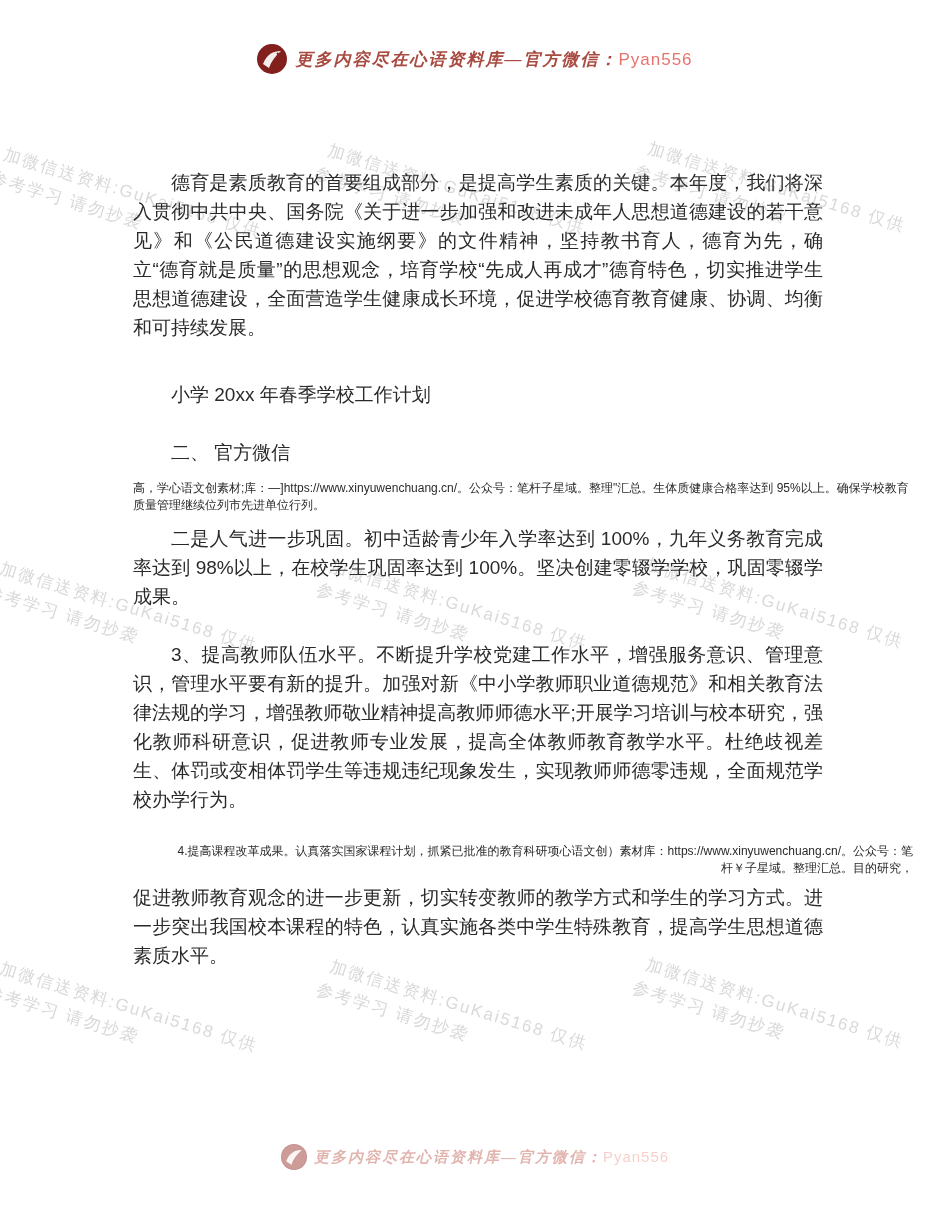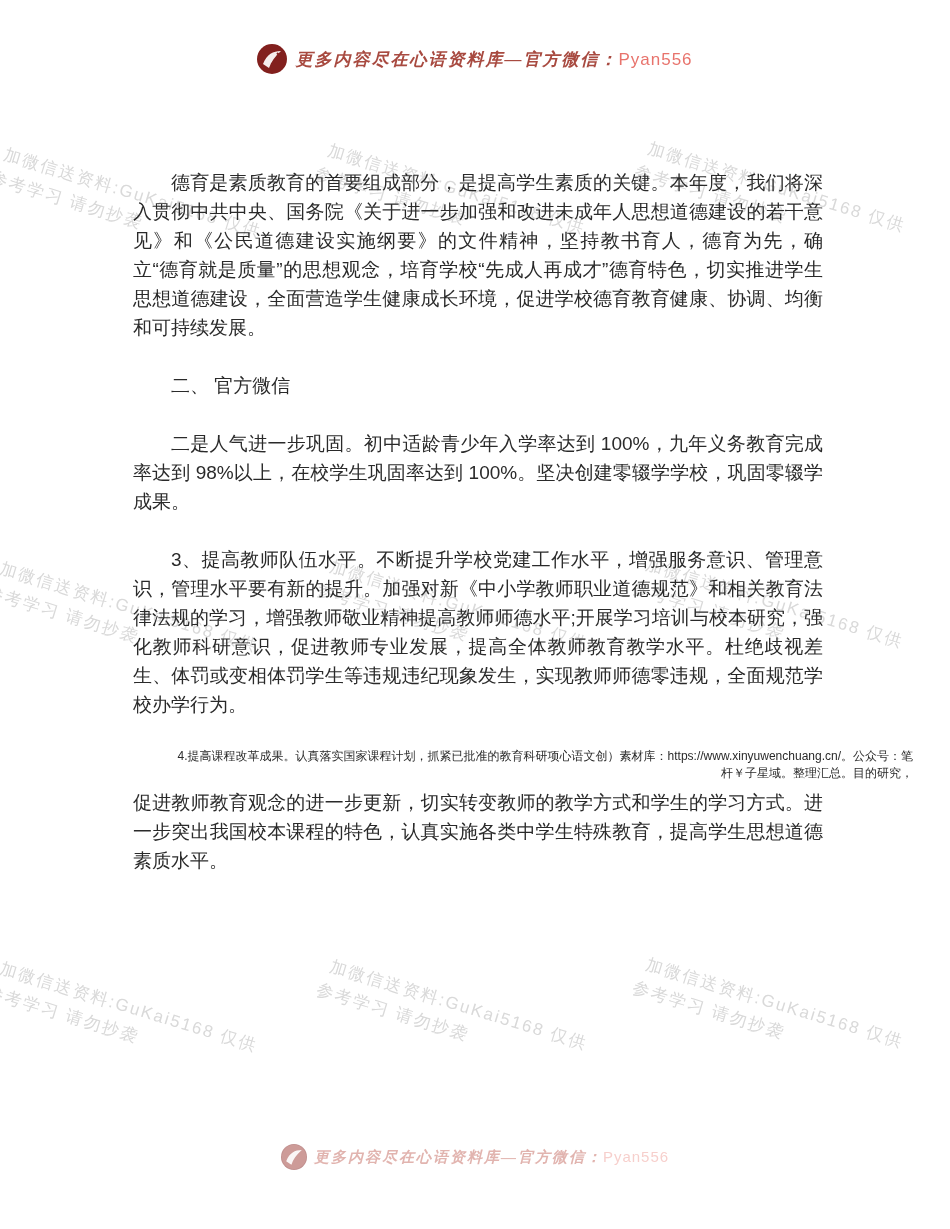--- a/index.html
+++ b/index.html
@@ -114,21 +114,23 @@
 <div class="wm p3"><span>加微信送资料:GuKai5168 仅供</span><span class="l2">参考学习 请勿抄袭</span></div>
 <div class="wm p4"><span>加微信送资料:GuKai5168 仅供</span><span class="l2">参考学习 请勿抄袭</span></div>
 <div class="wm p5"><span>加微信送资料:GuKai5168 仅供</span><span class="l2">参考学习 请勿抄袭</span></div>
 <div class="wm p6"><span>加微信送资料:GuKai5168 仅供</span><span class="l2">参考学习 请勿抄袭</span></div>
 <div class="wm p7"><span>加微信送资料:GuKai5168 仅供</span><span class="l2">参考学习 请勿抄袭</span></div>
 <div class="wm p8"><span>加微信送资料:GuKai5168 仅供</span><span class="l2">参考学习 请勿抄袭</span></div>
 <div class="wm p9"><span>加微信送资料:GuKai5168 仅供</span><span class="l2">参考学习 请勿抄袭</span></div>
 
 <div class="doc">
   <p class="indent">德育是素质教育的首要组成部分，是提高学生素质的关键。本年度，我们将深入贯彻中共中央、国务院《关于进一步加强和改进未成年人思想道德建设的若干意见》和《公民道德建设实施纲要》的文件精神，坚持教书育人，德育为先，确立“德育就是质量”的思想观念，培育学校“先成人再成才”德育特色，切实推进学生思想道德建设，全面营造学生健康成长环境，促进学校德育教育健康、协调、均衡和可持续发展。</p>
+  <p class="title indent">小学 20xx 年春季学校工作计划</p>
   <p class="heading indent">二、 官方微信</p>
+  <p class="fine">高，学心语文创素材;库：—]https://www.xinyuwenchuang.cn/。公众号：笔杆子星域。整理"汇总。生体质健康合格率达到 95%以上。确保学校教育质量管理继续位列市先进单位行列。</p>
   <p class="indent">二是人气进一步巩固。初中适龄青少年入学率达到 100%，九年义务教育完成率达到 98%以上，在校学生巩固率达到 100%。坚决创建零辍学学校，巩固零辍学成果。</p>
   <p class="indent">3、提高教师队伍水平。不断提升学校党建工作水平，增强服务意识、管理意识，管理水平要有新的提升。加强对新《中小学教师职业道德规范》和相关教育法律法规的学习，增强教师敬业精神提高教师师德水平;开展学习培训与校本研究，强化教师科研意识，促进教师专业发展，提高全体教师教育教学水平。杜绝歧视差生、体罚或变相体罚学生等违规违纪现象发生，实现教师师德零违规，全面规范学校办学行为。</p>
   <p class="fine indent3">4.提高课程改革成果。认真落实国家课程计划，抓紧已批准的教育科研项心语文创）素材库：https://www.xinyuwenchuang.cn/。公众号：笔杆￥子星域。整理汇总。目的研究，</p>
   <p class="cont tight">促进教师教育观念的进一步更新，切实转变教师的教学方式和学生的学习方式。进一步突出我国校本课程的特色，认真实施各类中学生特殊教育，提高学生思想道德素质水平。</p>
 
 </div>
 
 <div class="footer-wm">
   <span class="logo-badge">
     <svg viewBox="0 0 30 30" width="26" height="26">

